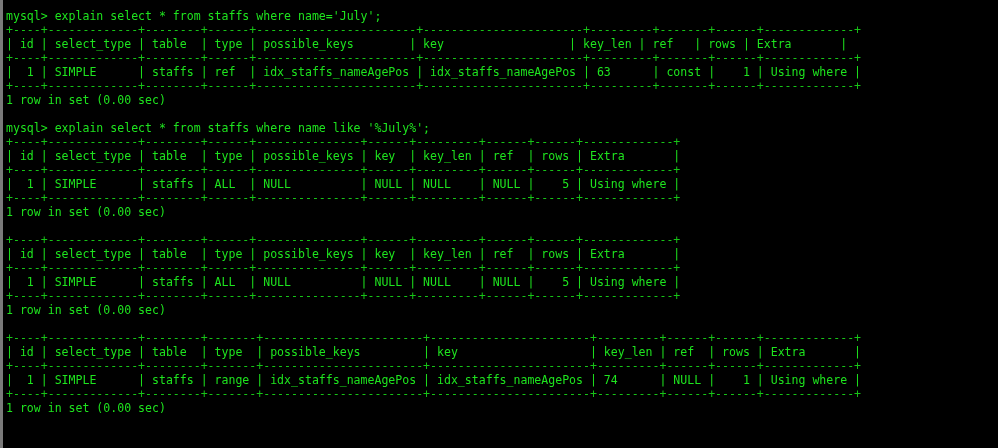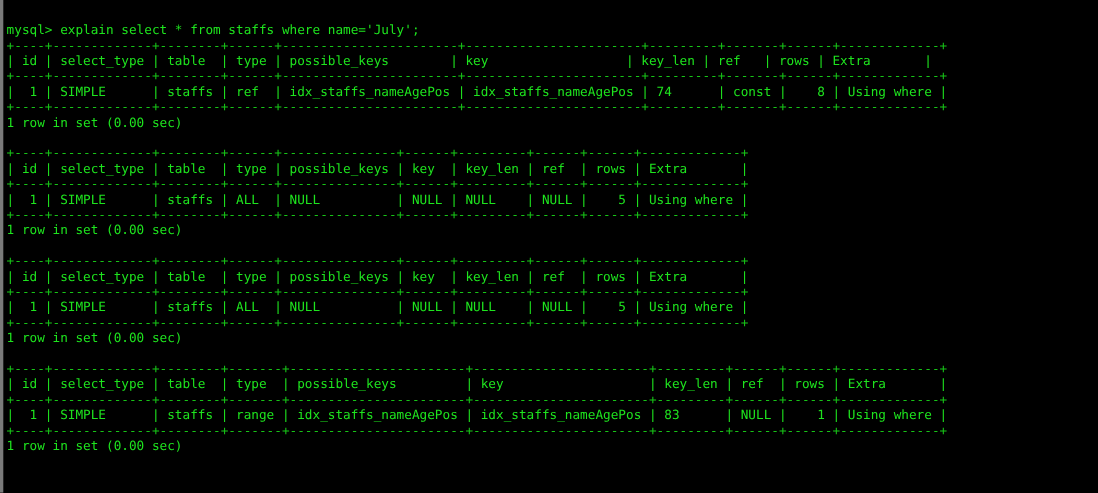--- a/index.html
+++ b/index.html
@@ -16,21 +16,21 @@
     .terminal {
       position: absolute;
       left: 0;
       top: 0;
       width: 998px;
       height: 448px;
       background: #000000;
       border-left: 3px solid #7a7a7a;
       box-sizing: border-box;
       padding-left: 3px;
-      padding-top: 20px;
+      padding-top: 9px;
     }
     .line {
       font-family: "DejaVu Sans Mono", "Liberation Mono", monospace;
       font-size: 11.55px;
       line-height: 14px;
       height: 14px;
       white-space: pre;
       color: #1ee41e;
       letter-spacing: 0px;
     }
@@ -42,28 +42,29 @@
 </head>
 <body>
 
 <div class="terminal">
 
   <div class="block">
     <div class="line prompt-line">mysql&gt; explain select * from staffs where name='July';</div>
     <div class="line border-line">+----+-------------+--------+------+-----------------------+-----------------------+---------+-------+------+-------------+</div>
     <div class="line">| id | select_type | table  | type | possible_keys        | key                  | key_len | ref   | rows | Extra       |</div>
     <div class="line border-line">+----+-------------+--------+------+-----------------------+-----------------------+---------+-------+------+-------------+</div>
-    <div class="line">|  1 | SIMPLE      | staffs | ref  | idx_staffs_nameAgePos | idx_staffs_nameAgePos | 74      | const |    8 | Using where |</div>
+    <div class="line">|  1 | SIMPLE      | staffs | ref  | idx_staffs_nameAgePos | idx_staffs_nameAgePos | 63      | const |    1 | Using where |</div>
     <div class="line border-line">+----+-------------+--------+------+-----------------------+-----------------------+---------+-------+------+-------------+</div>
     <div class="line">1 row in set (0.00 sec)</div>
   </div>
 
   <div class="spacer"></div>
 
   <div class="block">
+    <div class="line prompt-line">mysql&gt; explain select * from staffs where name like '%July%';</div>
     <div class="line border-line">+----+-------------+--------+------+---------------+------+---------+------+------+-------------+</div>
     <div class="line">| id | select_type | table  | type | possible_keys | key  | key_len | ref  | rows | Extra       |</div>
     <div class="line border-line">+----+-------------+--------+------+---------------+------+---------+------+------+-------------+</div>
     <div class="line">|  1 | SIMPLE      | staffs | ALL  | NULL          | NULL | NULL    | NULL |    5 | Using where |</div>
     <div class="line border-line">+----+-------------+--------+------+---------------+------+---------+------+------+-------------+</div>
     <div class="line">1 row in set (0.00 sec)</div>
   </div>
 
   <div class="spacer"></div>
 
@@ -75,18 +76,18 @@
     <div class="line border-line">+----+-------------+--------+------+---------------+------+---------+------+------+-------------+</div>
     <div class="line">1 row in set (0.00 sec)</div>
   </div>
 
   <div class="spacer"></div>
 
   <div class="block">
     <div class="line border-line">+----+-------------+--------+-------+-----------------------+-----------------------+---------+------+------+-------------+</div>
     <div class="line">| id | select_type | table  | type  | possible_keys         | key                   | key_len | ref  | rows | Extra       |</div>
     <div class="line border-line">+----+-------------+--------+-------+-----------------------+-----------------------+---------+------+------+-------------+</div>
-    <div class="line">|  1 | SIMPLE      | staffs | range | idx_staffs_nameAgePos | idx_staffs_nameAgePos | 83      | NULL |    1 | Using where |</div>
+    <div class="line">|  1 | SIMPLE      | staffs | range | idx_staffs_nameAgePos | idx_staffs_nameAgePos | 74      | NULL |    1 | Using where |</div>
     <div class="line border-line">+----+-------------+--------+-------+-----------------------+-----------------------+---------+------+------+-------------+</div>
     <div class="line">1 row in set (0.00 sec)</div>
   </div>
 
 </div>
 
 </body></html>

